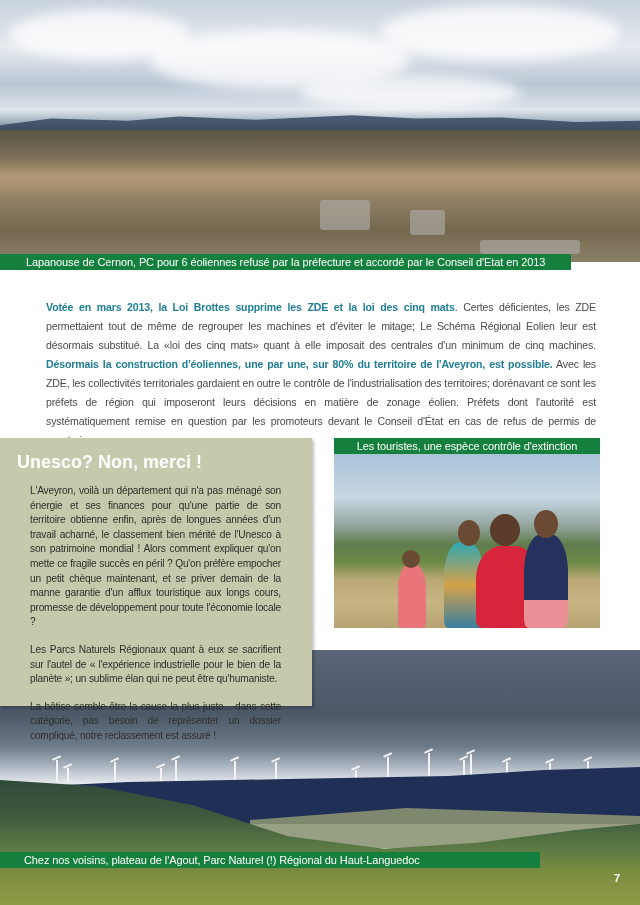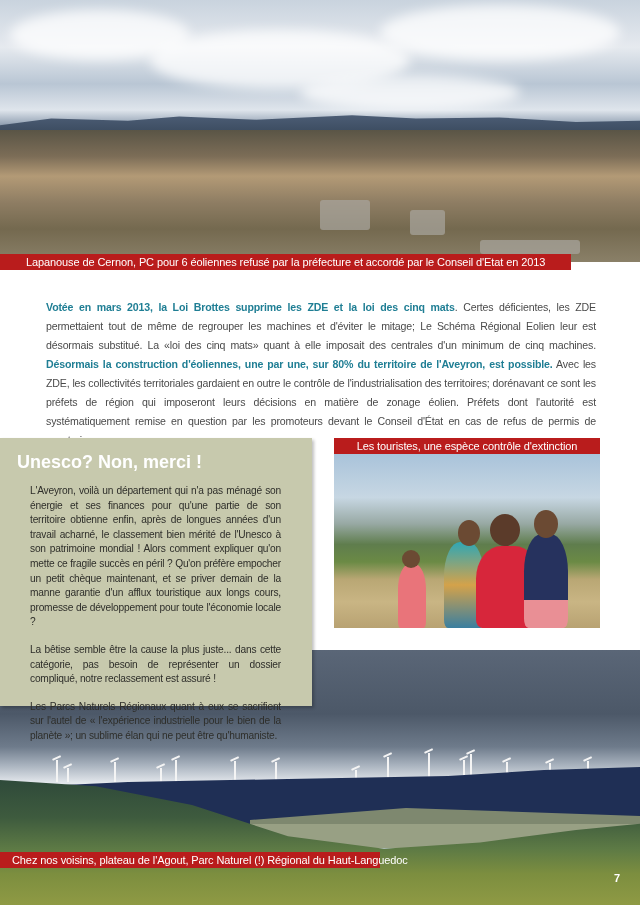--- a/index.html
+++ b/index.html
@@ -8,21 +8,21 @@
   
   .photo-top { position:absolute; left:0; top:0; width:640px; height:262px; overflow:hidden;
     background:linear-gradient(180deg,#c9d3de 0%,#e6eaef 18%,#b9c6d4 32%,#dfe5ec 42%,#9aa8b9 47%,#5f6f84 50%,#6e6a5d 53%,#8d7b64 60%,#a8916f 68%,#9a8668 76%,#8a7a63 84%,#7e735f 92%,#8c826e 100%); }
   .photo-top .cloud { position:absolute; border-radius:50%; background:rgba(255,255,255,0.75); filter:blur(6px); }
   .photo-top .mountains { position:absolute; left:0; top:112px; width:640px; height:22px;
     background:linear-gradient(180deg,#4f6079,#3a4a5e); clip-path:polygon(0 60%,8% 30%,20% 40%,28% 20%,40% 35%,55% 15%,65% 30%,78% 25%,90% 45%,100% 40%,100% 100%,0 100%); }
   .photo-top .plateau { position:absolute; left:0; top:130px; width:640px; height:132px;
     background:linear-gradient(180deg,#5a5546 0%,#7c6d57 20%,#b39a76 35%,#8e7d63 55%,#74694f 75%,#8a8068 100%); }
   .photo-top .rocks { position:absolute; border-radius:3px; background:#a9a79f; opacity:.7; }
 
-  .caption-banner { position:absolute; height:16px; background:#b91c1c; color:#ffffff; font-family:"Liberation Sans Narrow","Liberation Sans",sans-serif; font-size:11px; line-height:16px; white-space:nowrap; letter-spacing:-0.1px; }
+  .caption-banner { position:absolute; height:16px; background:#15803d; color:#ffffff; font-family:"Liberation Sans Narrow","Liberation Sans",sans-serif; font-size:11px; line-height:16px; white-space:nowrap; letter-spacing:-0.1px; }
   .caption-top { left:0; top:254px; width:571px; padding-left:26px; box-sizing:border-box; }
 
   
   .intro { position:absolute; left:46px; top:298px; width:550px; font-size:10.6px; line-height:19px; color:#4a4a4a; text-align:justify; font-family:"Liberation Sans", sans-serif; letter-spacing:-0.15px; }
   .intro .hl { color:#1f7e94; font-weight:bold; }
 
   
   .unesco-box { position:absolute; left:0; top:438px; width:312px; height:268px; background:#c7c9ad; box-shadow:2px 2px 3px rgba(0,0,0,0.25); }
   .unesco-title { position:absolute; left:17px; top:14px; font-size:18px; font-weight:bold; color:#ffffff; font-family:"Liberation Sans", sans-serif; }
   .unesco-body { position:absolute; left:17px; top:33px; width:277px; font-size:10.2px; line-height:14.6px; color:#2e2e2a; text-align:justify; font-family:"Liberation Sans Narrow","Liberation Sans",sans-serif; letter-spacing:-0.2px; }
@@ -39,21 +39,21 @@
   .photo-bottom { position:absolute; left:0; top:650px; width:640px; height:255px; overflow:hidden;
     background:linear-gradient(180deg,#5a6677 0%,#4c5868 25%,#6e7b8b 38%,#a7b1bd 45%,#e3e7ec 52%,#f0f2f4 56%,#c8d0da 60%); }
   .photo-bottom .ridge { position:absolute; left:0; top:114px; width:640px; height:60px;
     background:#1f2f55; clip-path:polygon(0 40%,20% 30%,45% 25%,70% 20%,85% 10%,100% 5%,100% 100%,0 100%); }
   .photo-bottom .forest { position:absolute; left:0; top:130px; width:640px; height:125px;
     background:linear-gradient(180deg,#2f4a3a 0%,#3e5b3e 30%,#5d7a45 55%,#7c8e3f 75%,#8f9a44 100%);
     clip-path:polygon(0 0,15% 5%,30% 20%,45% 45%,60% 55%,75% 50%,90% 40%,100% 35%,100% 100%,0 100%); }
   .photo-bottom .field { position:absolute; left:250px; top:158px; width:390px; height:40px; background:#8f9874; clip-path:polygon(0 30%,40% 0,100% 20%,100% 100%,0 100%); opacity:.85; }
   .turbine { position:absolute; width:1.5px; background:#f4f4f4; }
   .turbine::before { content:""; position:absolute; left:-4px; top:-3px; width:9px; height:1.5px; background:#f4f4f4; transform:rotate(-25deg); }
-  .caption-bottom { left:0; top:852px; width:380px; padding-left:12px; box-sizing:border-box; }
+  .caption-bottom { left:0; top:852px; width:540px; padding-left:24px; box-sizing:border-box; }
 
   .page-number { position:absolute; left:614px; top:872px; font-size:11px; color:#ffffff; font-weight:bold; }
 </style>
 </head>
 <body>
 
 <div class="photo-top">
   <div class="cloud" style="left:10px;top:10px;width:180px;height:50px;"></div>
   <div class="cloud" style="left:150px;top:30px;width:260px;height:60px;"></div>
   <div class="cloud" style="left:380px;top:5px;width:240px;height:55px;"></div>
@@ -86,22 +86,22 @@
   <div class="turbine" style="left:587px;top:111px;height:14px;"></div>
   <div class="ridge"></div>
   <div class="field"></div>
   <div class="forest"></div>
 </div>
 
 <div class="unesco-box">
   <div class="unesco-title">Unesco? Non, merci !</div>
   <div class="unesco-body">
     <p>L'Aveyron, voilà un département qui n'a pas ménagé son énergie et ses finances pour qu'une partie de son territoire obtienne enfin, après de longues années d'un travail acharné, le classement bien mérité de l'Unesco à son patrimoine mondial ! Alors comment expliquer qu'on mette ce fragile succès en péril ? Qu'on préfère empocher un petit chèque maintenant, et se priver demain de la manne garantie d'un afflux touristique aux longs cours, promesse de développement pour toute l'économie locale ?</p>
+    <p>Les Parcs Naturels Régionaux quant à eux se sacrifient sur l'autel de « l'expérience industrielle pour le bien de la planète »; un sublime élan qui ne peut être qu'humaniste.</p>
     <p>La bêtise semble être la cause la plus juste... dans cette catégorie, pas besoin de représenter un dossier compliqué, notre reclassement est assuré !</p>
-    <p>Les Parcs Naturels Régionaux quant à eux se sacrifient sur l'autel de « l'expérience industrielle pour le bien de la planète »; un sublime élan qui ne peut être qu'humaniste.</p>
   </div>
 </div>
 
 <div class="caption-banner tourist-caption">Les touristes, une espèce contrôle d'extinction</div>
 <div class="photo-tourists">
   <div class="person" style="left:64px;top:110px;width:28px;height:64px;background:#e9747a;"></div>
   <div class="head" style="left:68px;top:96px;width:18px;height:18px;"></div>
   <div class="person" style="left:110px;top:88px;width:40px;height:86px;background:linear-gradient(180deg,#2fa7b5,#d4a24a 50%,#3a7fa0);"></div>
   <div class="head" style="left:124px;top:66px;width:22px;height:26px;"></div>
   <div class="person" style="left:142px;top:92px;width:64px;height:82px;background:#d7263b;"></div>

